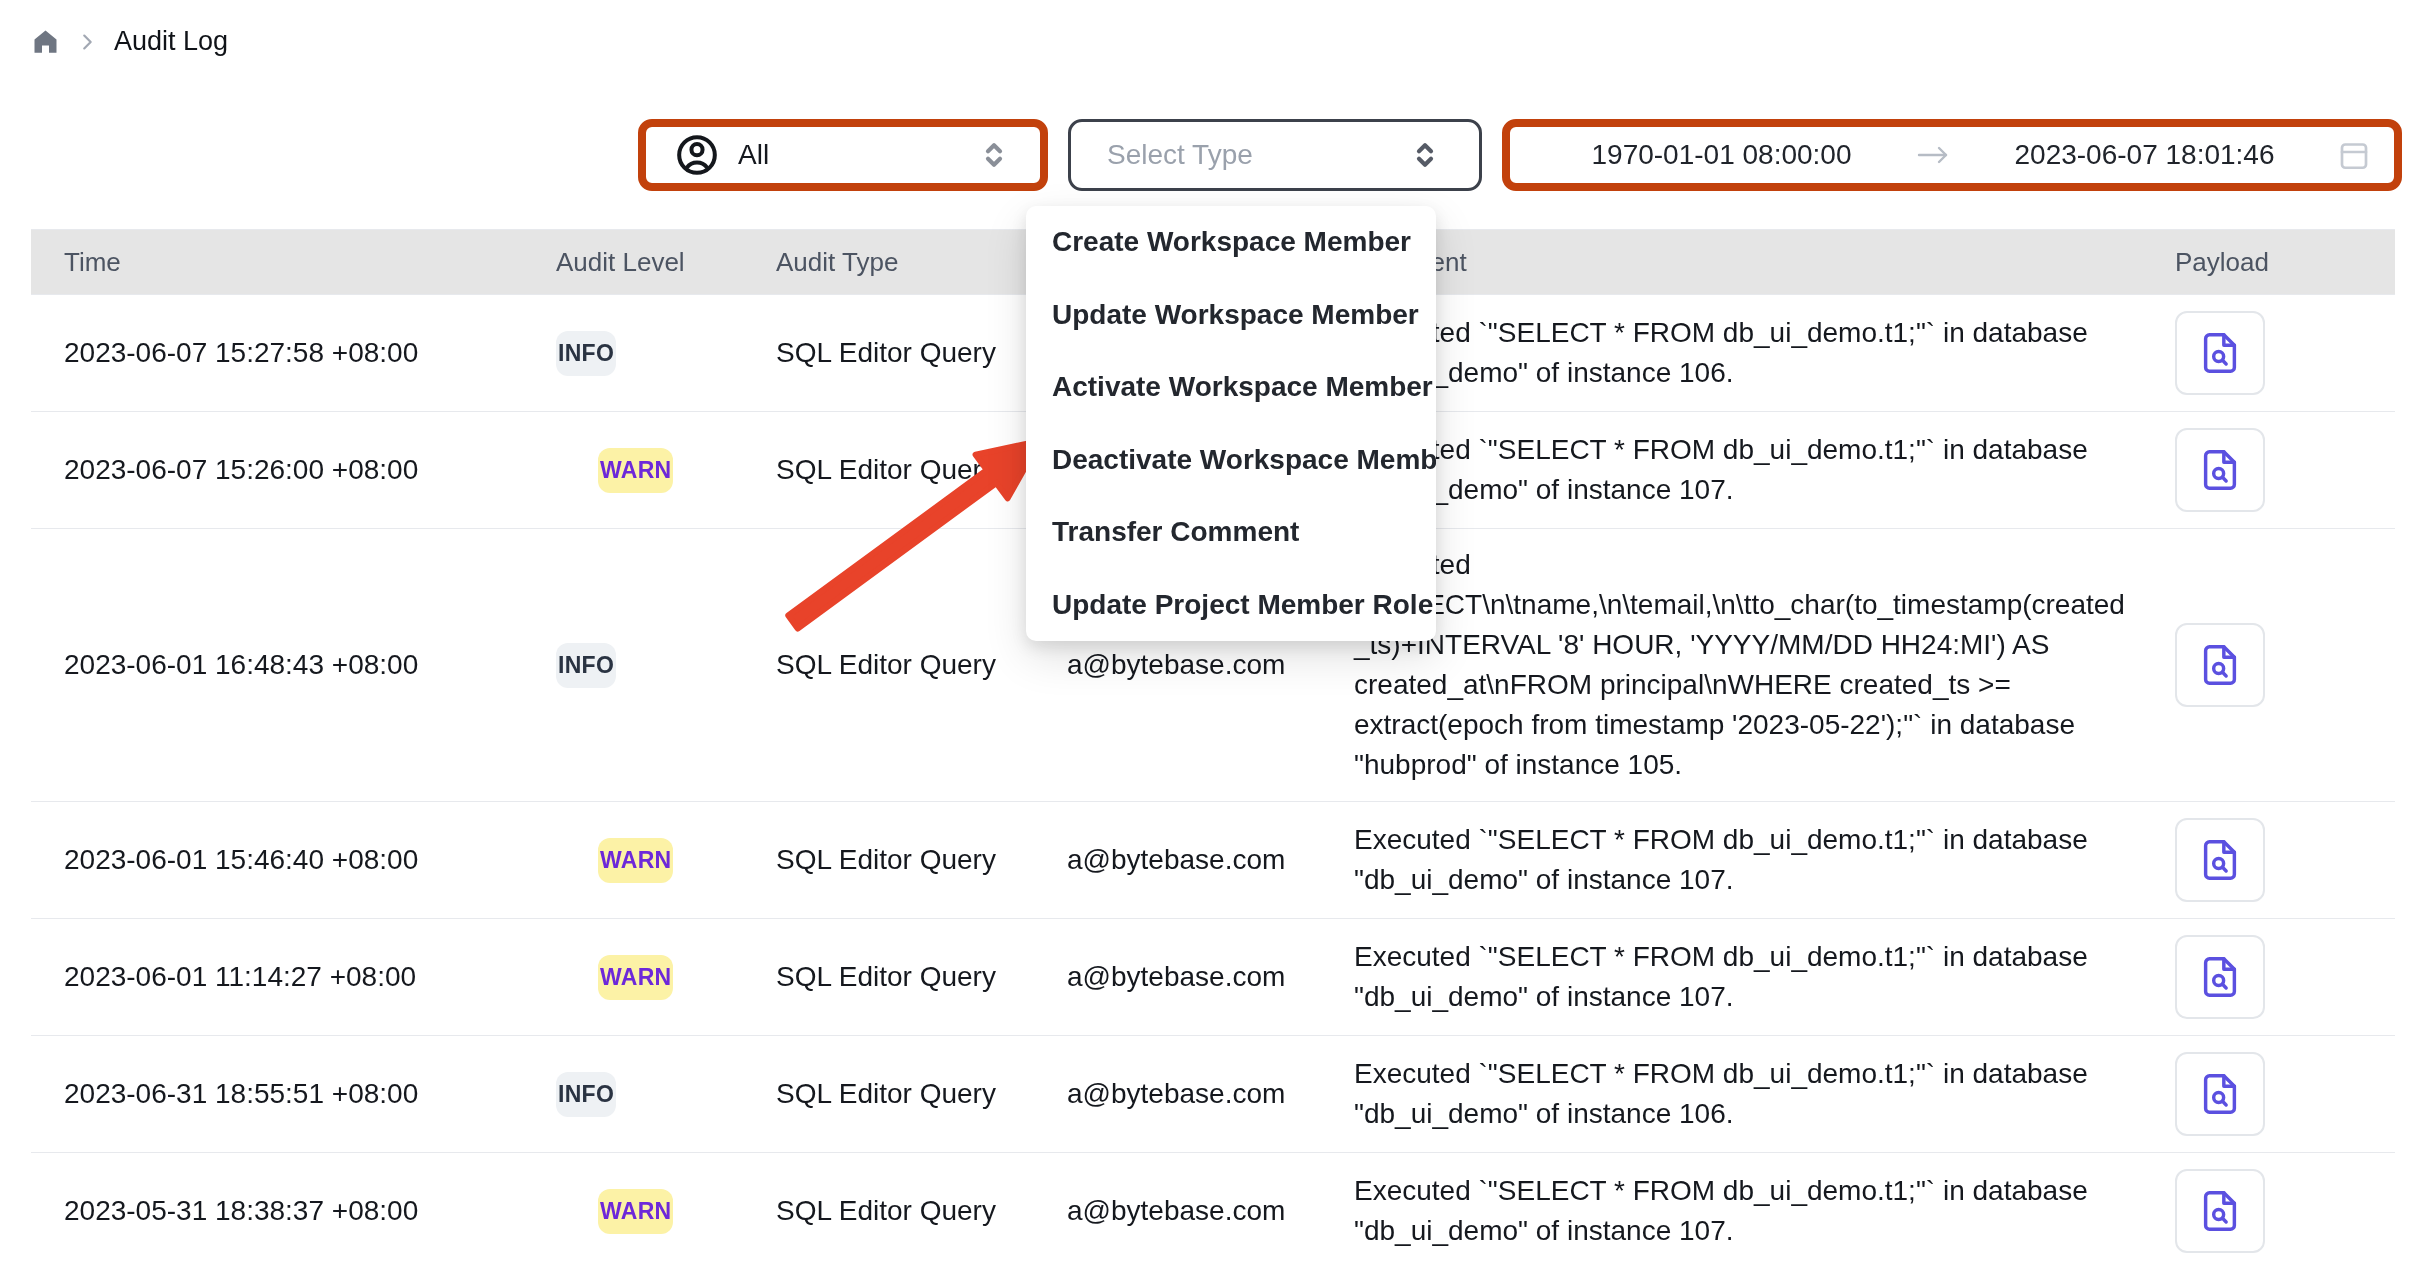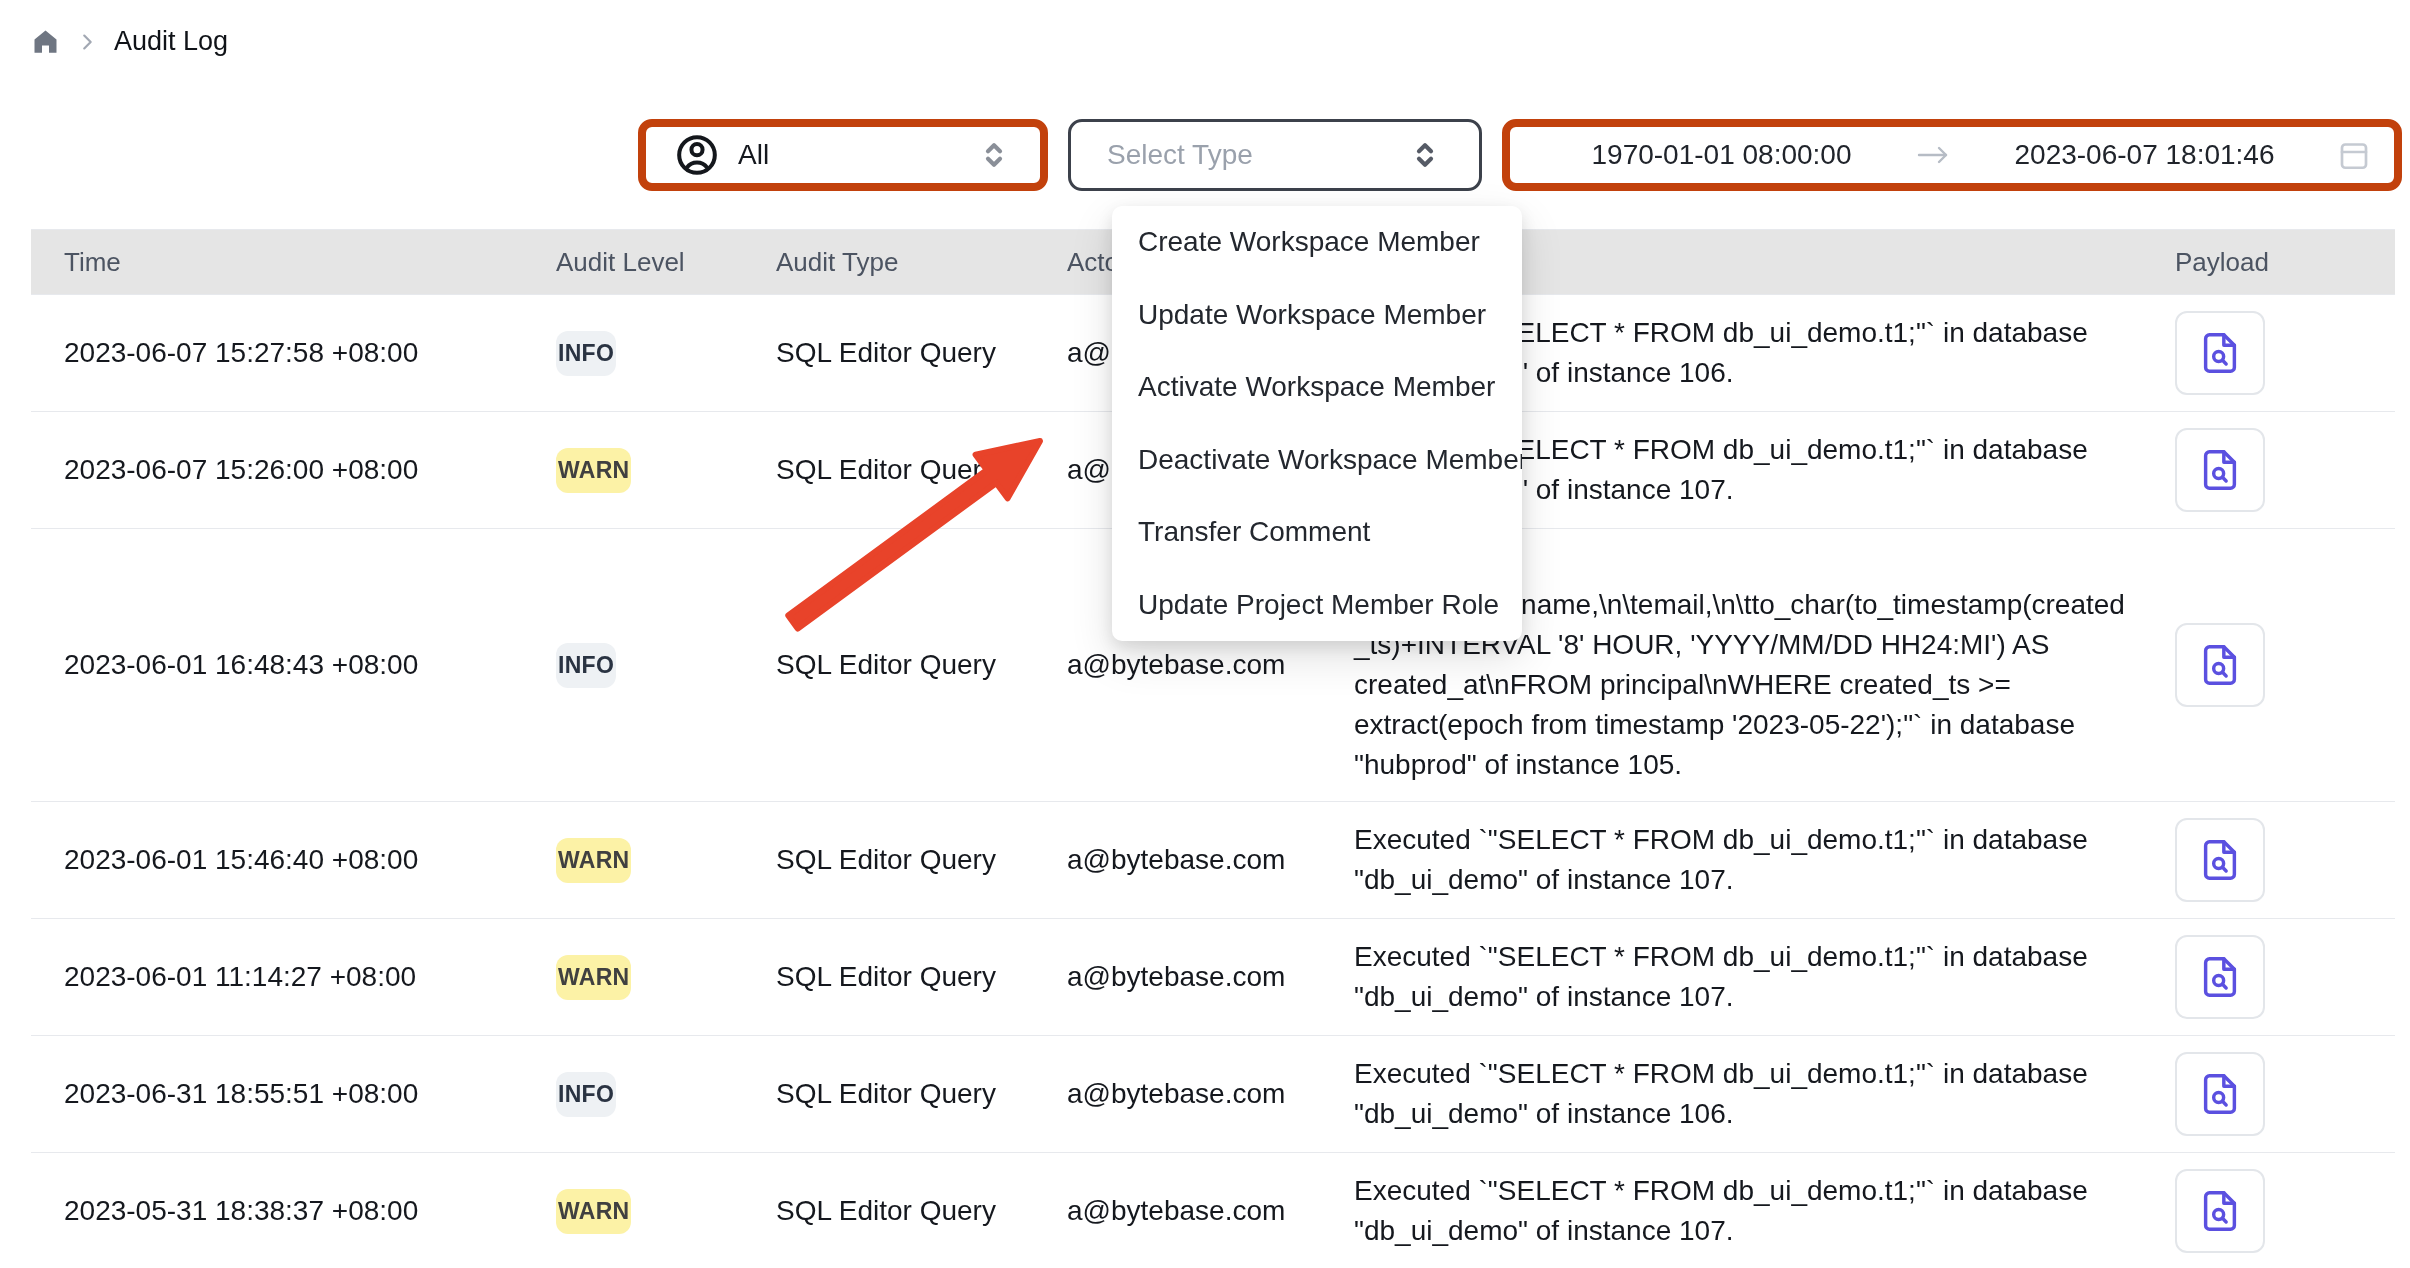--- a/index.html
+++ b/index.html
@@ -27,29 +27,29 @@
     background:#e5e5e5; height:65px; align-items:center; border-bottom:1px solid #e7e9ed; }
   .th { font-size:26px; font-weight:500; color:#4c5462; white-space:nowrap; overflow:hidden; }
   .th:first-child { padding-left:33px; }
   .row { display:grid; grid-template-columns:525px 220px 291px 287px 821px 220px;
     align-items:center; min-height:116px; border-bottom:1px solid #e7e9ed; padding:16px 0; }
   .cell { font-size:28px; color:#15181e; }
   .cell-time { padding-left:33px; white-space:nowrap; }
   .badge { display:inline-block; font-size:23px; font-weight:bold; letter-spacing:.3px;
     padding:9px 2px; border-radius:12px; }
   .badge.info { background:#eef1f4; color:#2a3342; }
-  .badge.warn { background:#fcf2a6; color:#404040; }
+  .badge.warn { background:#fcf2a6; color:#6d28d9;margin-left:42px; }
   .cell-comment { padding-right:40px; line-height:40px; overflow-wrap:anywhere; word-break:break-word; }
   .payload-btn { width:90px; height:84px; background:#fff; border:2px solid #e3e6ea;
     border-radius:12px; display:flex; align-items:center; justify-content:center; cursor:pointer; }
 
   
-  .type-dropdown { position:absolute; left:1112px; top:206px; width:410px; background:#fff;
+  .type-dropdown { position:absolute; left:1026px; top:206px; width:410px; background:#fff;
     border-radius:10px; overflow:hidden; z-index:30;
-    box-shadow:0 6px 16px rgba(0,0,0,.10), 0 16px 44px rgba(0,0,0,.12); }
+    box-shadow:0 6px 16px rgba(0,0,0,.10), 0 16px 44px rgba(0,0,0,.12);font-weight:bold; }
   .dd-item { height:72.5px; display:flex; align-items:center; padding:0 72px 0 26px;
     font-size:28px; color:#23272e; white-space:nowrap; overflow:hidden; cursor:pointer; }
 
   .red-arrow { position:absolute; left:770px; top:420px; z-index:20; pointer-events:none; }
 
   svg { display:block; }
 </style>
 </head>
 <body>
 

